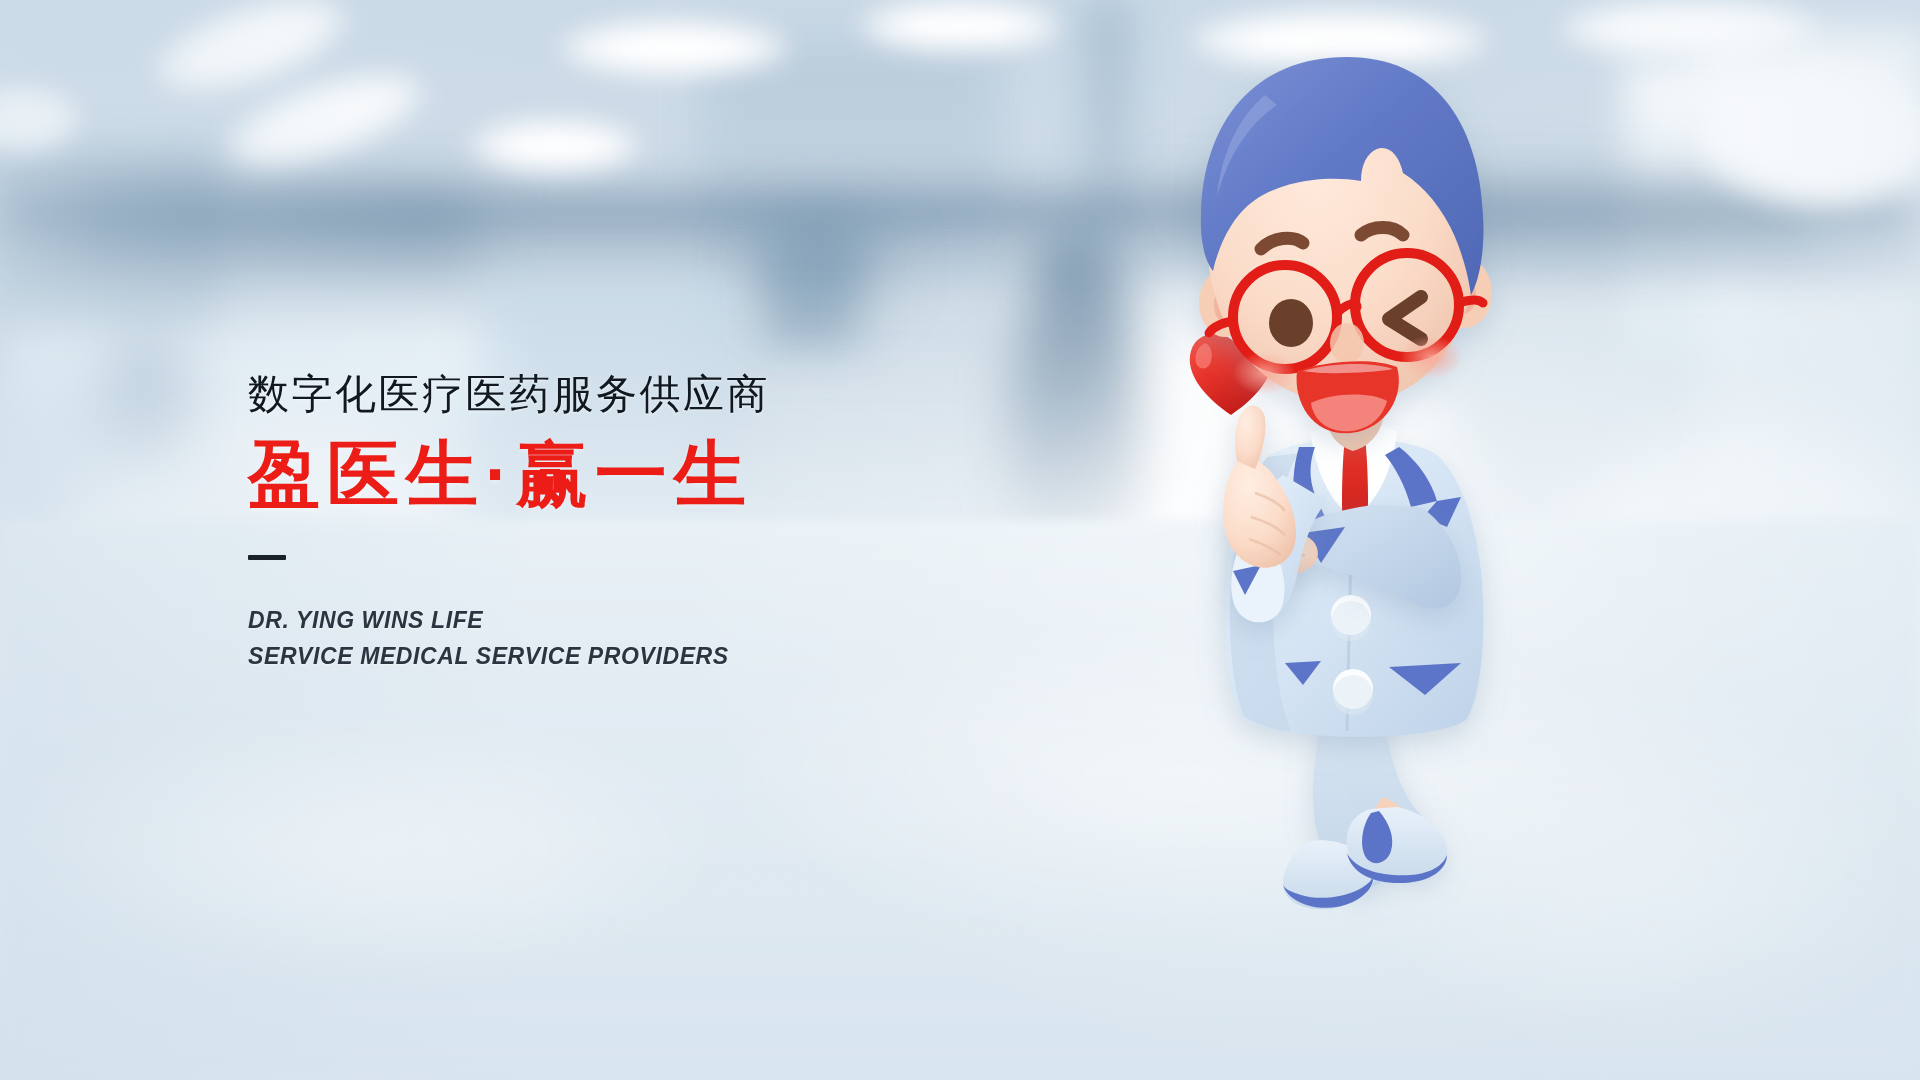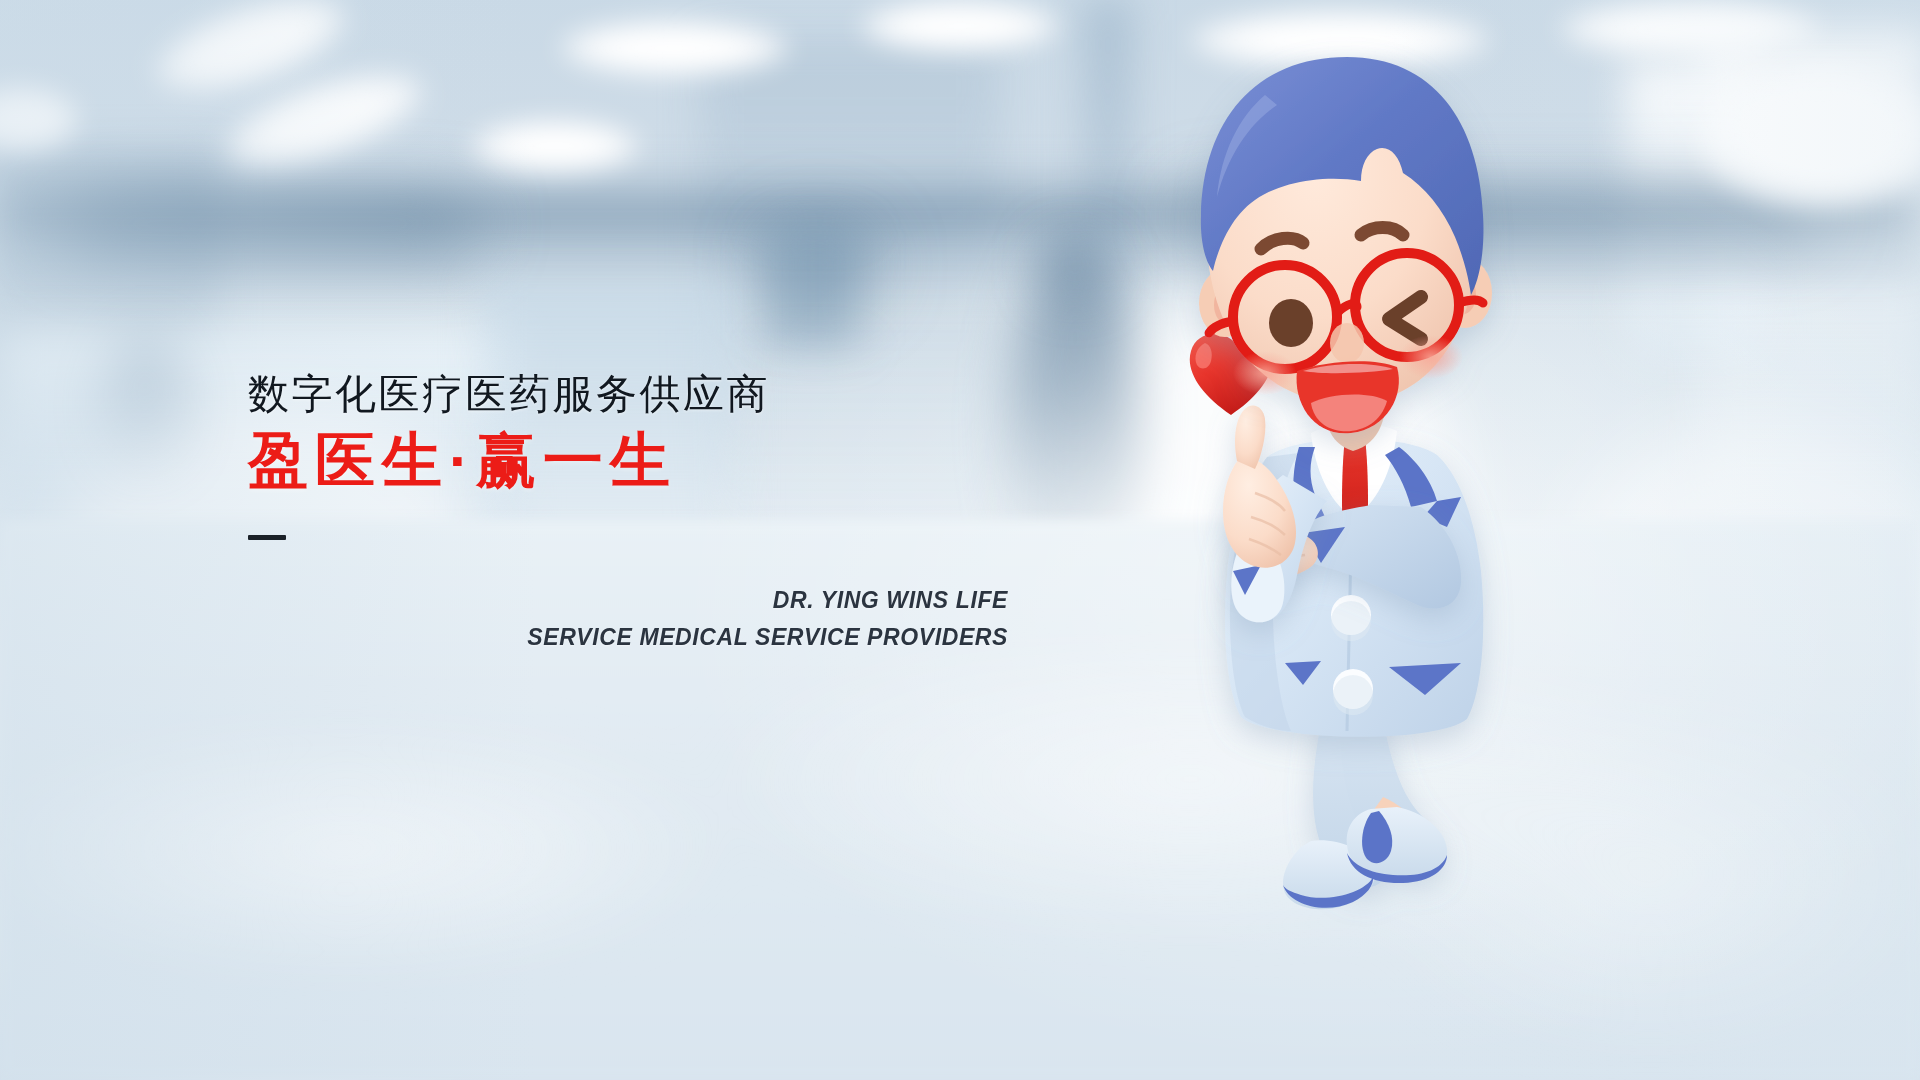--- a/index.html
+++ b/index.html
@@ -114,22 +114,22 @@
     font-size:41px;
     line-height:1.12;
     letter-spacing:2.5px;
     color:#111820;
     font-weight:400;
     white-space:nowrap;
     text-shadow:0 1px 3px rgba(255,255,255,.55);
     margin-top:20px;
   }
   .headline {
-    margin-top:9px;
-    font-size:60px;
+    margin-top:15px;
+    font-size:72px;
     line-height:1.14;
     letter-spacing:7px;
     color:#ec1c17;
     font-weight:700;
     white-space:nowrap;
     text-shadow:0 2px 5px rgba(255,255,255,.35);
   }
   .rule {
     margin-top:40px;
     width:38px; height:5px;
@@ -139,21 +139,20 @@
   .sub-en {
     margin-top:42px;
     font-size:23px;
     line-height:1.58;
     letter-spacing:.6px;
     font-style:italic;
     font-weight:600;
     color:#2b3440;
     white-space:nowrap;
     text-shadow:0 1px 2px rgba(255,255,255,.5);
-    text-align:right;
   }
 
   
   .character {
     position:absolute;
     left:1175px;
     top:55px;
     width:460px;
     height:1000px;
   }

